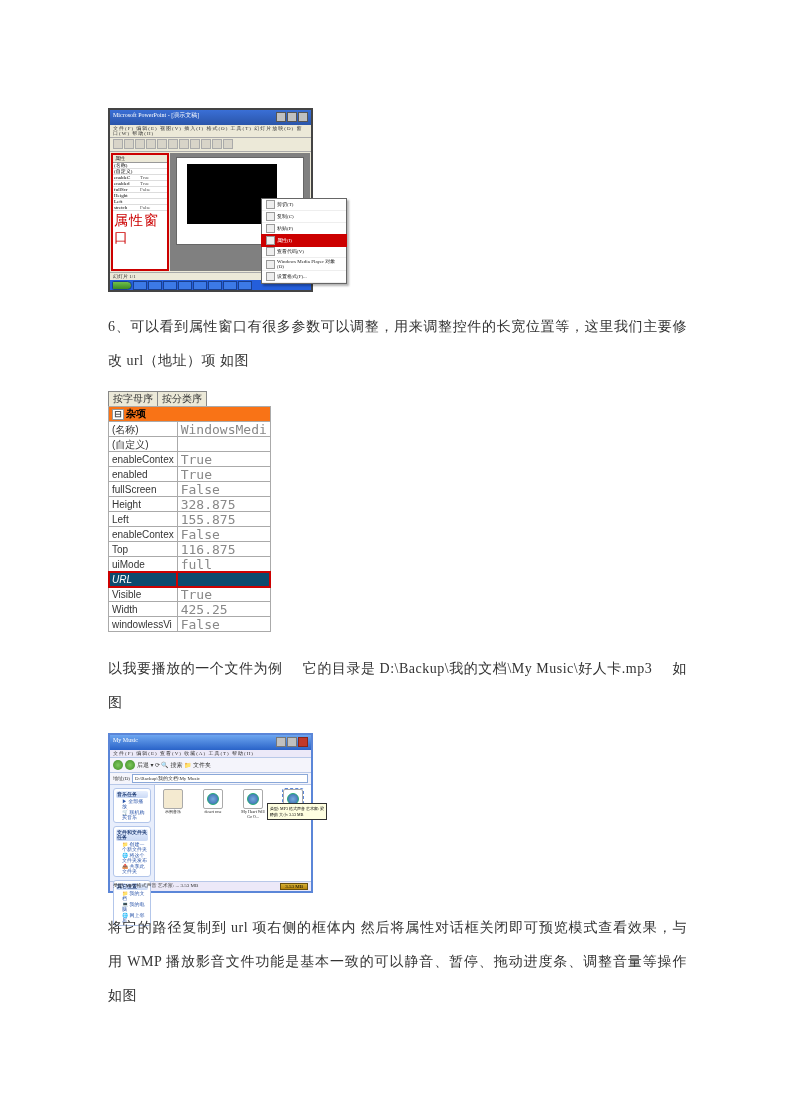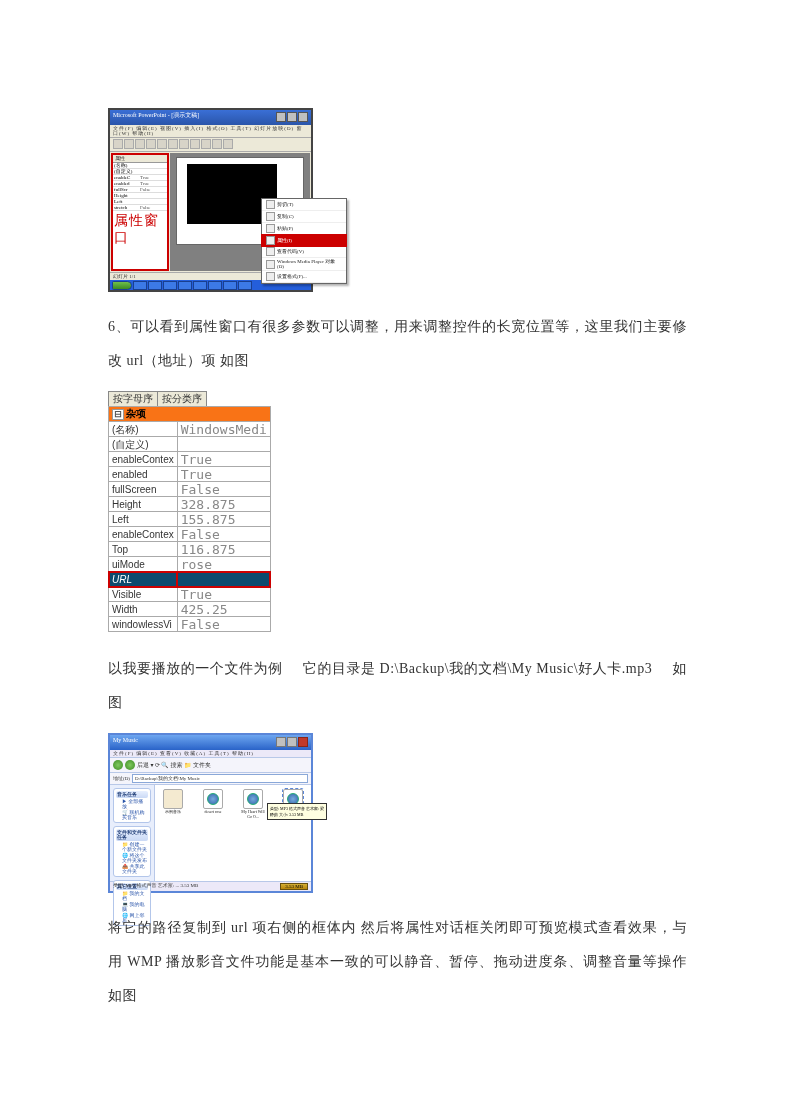--- a/index.html
+++ b/index.html
@@ -502,21 +502,21 @@
           <tr>
             <td>enableContex</td>
             <td class="val">False</td>
           </tr>
           <tr>
             <td>Top</td>
             <td class="val">116.875</td>
           </tr>
           <tr>
             <td>uiMode</td>
-            <td class="val">rose</td>
+            <td class="val">full</td>
           </tr>
           <tr class="sel">
             <td>URL</td>
             <td class="val"></td>
           </tr>
           <tr>
             <td>Visible</td>
             <td class="val">True</td>
           </tr>
           <tr>

